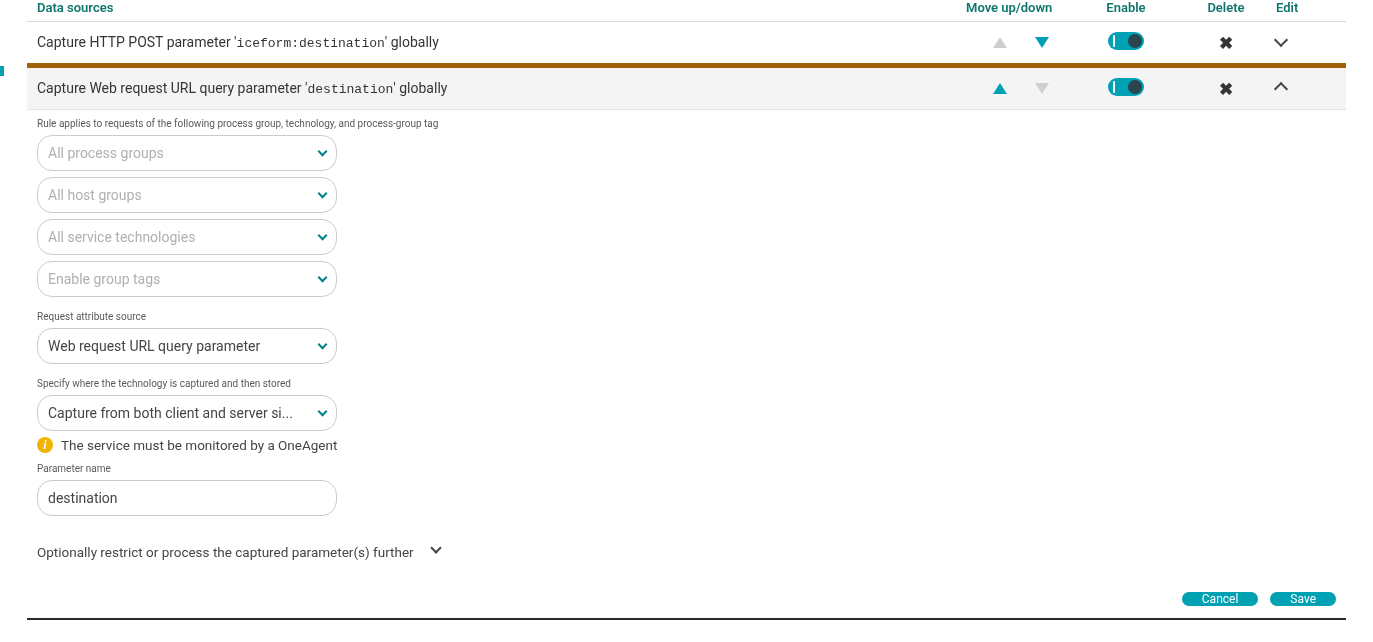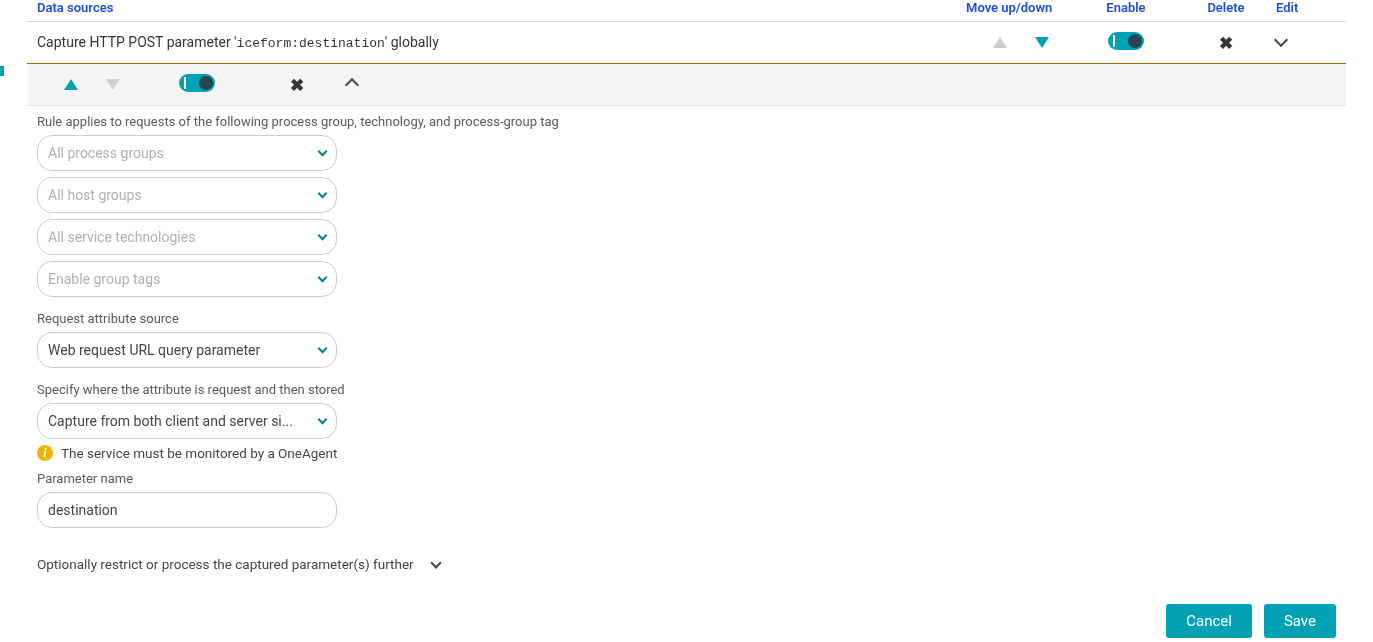--- a/index.html
+++ b/index.html
@@ -25,37 +25,37 @@
     padding: 0 0 0 0;
     margin-left: 27px;
     margin-right: 27px;
   }
   .table-header {
     display: flex;
     align-items: center;
     border-bottom: 1px solid #d9d9d9;
     padding: 0 10px 6px 10px;
     font-weight: 600;
-    color: #1d4ed8;
+    color: #0f766e;
     font-size: 13px;
   }
   .col-source { flex: 1; }
   .col-move { width: 110px; text-align: left; }
   .col-enable { width: 100px; text-align: center; }
   .col-delete { width: 100px; text-align: center; }
   .col-edit { width: 60px; text-align: left; padding-right: 6px;}
   .row {
     display: flex;
     align-items: center;
     padding: 10px 10px 10px 10px;
     font-size: 14px;
     color: #353535;
   }
   .row.row1 {
-    border-bottom: 1px solid #a16207;
+    border-bottom: 5px solid #a16207;
   }
   .row.row2 {
     background: #f4f4f4;
     border-bottom: 1px solid #e6e6e6;
   }
   .mono { font-family: "Courier New", monospace; font-size: 13px; }
   .arrow-col { display: flex; justify-content: center; gap: 28px; align-items: center; }
   .tri-up, .tri-down {
     width: 0; height: 0;
     border-left: 7px solid transparent;
@@ -108,21 +108,21 @@
   }
   .chev.small {
     width: 7px; height: 7px;
     border-right: 2px solid #00838f;
     border-bottom: 2px solid #00838f;
   }
   .details {
     padding: 4px 10px 10px 10px;
   }
   .label {
-    font-size: 13px;
+    font-size: 10px;
     color: #5a5a5a;
     margin-top: 10px;
     margin-bottom: 6px;
   }
   .select, .input {
     width: 300px;
     height: 36px;
     border: 1px solid #cccccc;
     border-radius: 15px;
     background: #fff;
@@ -166,45 +166,45 @@
     font-weight: 900;
     font-size: 12px;
     display: flex;
     align-items: center;
     justify-content: center;
     font-style: italic;
     font-family: Georgia, serif;
   }
   .expand-row {
     display: flex;
-    align-items: center;
+    align-items: flex-start;
     gap: 18px;
     font-size: 13.5px;
     color: #454545;
     margin-top: 28px;
   }
   .expand-row .chev {
     border-color: #454545;
     width: 8px; height: 8px;
   }
   .footer {
     display: flex;
     justify-content: flex-end;
     gap: 12px;
     padding: 18px 10px 12px 10px;
     border-bottom: 2px solid #2a2a2a;
     margin-top: 4px;
   }
   .btn {
     border: none;
-    border-radius: 3px;
+    border-radius: 11px;
     background: #00a1b2;
     color: #fff;
-    font-size: 15px;
-    padding: 8px 20px;
+    font-size: 12px;
+    padding: 0 20px;
     cursor: pointer;
     font-family: inherit;
   }
 </style>
 </head>
 <body>
 
 <div class="left-accent"></div>
 
 <div class="container">
@@ -230,20 +230,23 @@
     </div>
     <div class="col-delete">
       <span class="x-mark">✖</span>
     </div>
     <div class="col-edit">
       <span class="chev"></span>
     </div>
   </div>
 
   <div class="row row2">
+    <div class="col-source">
+      <span>Capture Web request URL query parameter '</span><span class="mono">destination</span><span>' globally</span>
+    </div>
     <div class="col-move arrow-col">
       <span class="tri-up active"></span>
       <span class="tri-down disabled"></span>
     </div>
     <div class="col-enable">
       <span class="toggle"></span>
     </div>
     <div class="col-delete">
       <span class="x-mark">✖</span>
     </div>
@@ -271,21 +274,21 @@
       <span class="text">Enable group tags</span>
       <span class="chev small"></span>
     </div>
 
     <div class="label" style="margin-top:14px;">Request attribute source</div>
     <div class="select">
       <span class="text">Web request URL query parameter</span>
       <span class="chev small"></span>
     </div>
 
-    <div class="label" style="margin-top:14px;">Specify where the attribute is request and then stored</div>
+    <div class="label" style="margin-top:14px;">Specify where the technology is captured and then stored</div>
     <div class="select">
       <span class="text">Capture from both client and server si...</span>
       <span class="chev small"></span>
     </div>
     <div class="info-row">
       <span class="info-icon">i</span>
       <span>The service must be monitored by a OneAgent</span>
     </div>
 
     <div class="label" style="margin-top:10px;">Parameter name</div>

